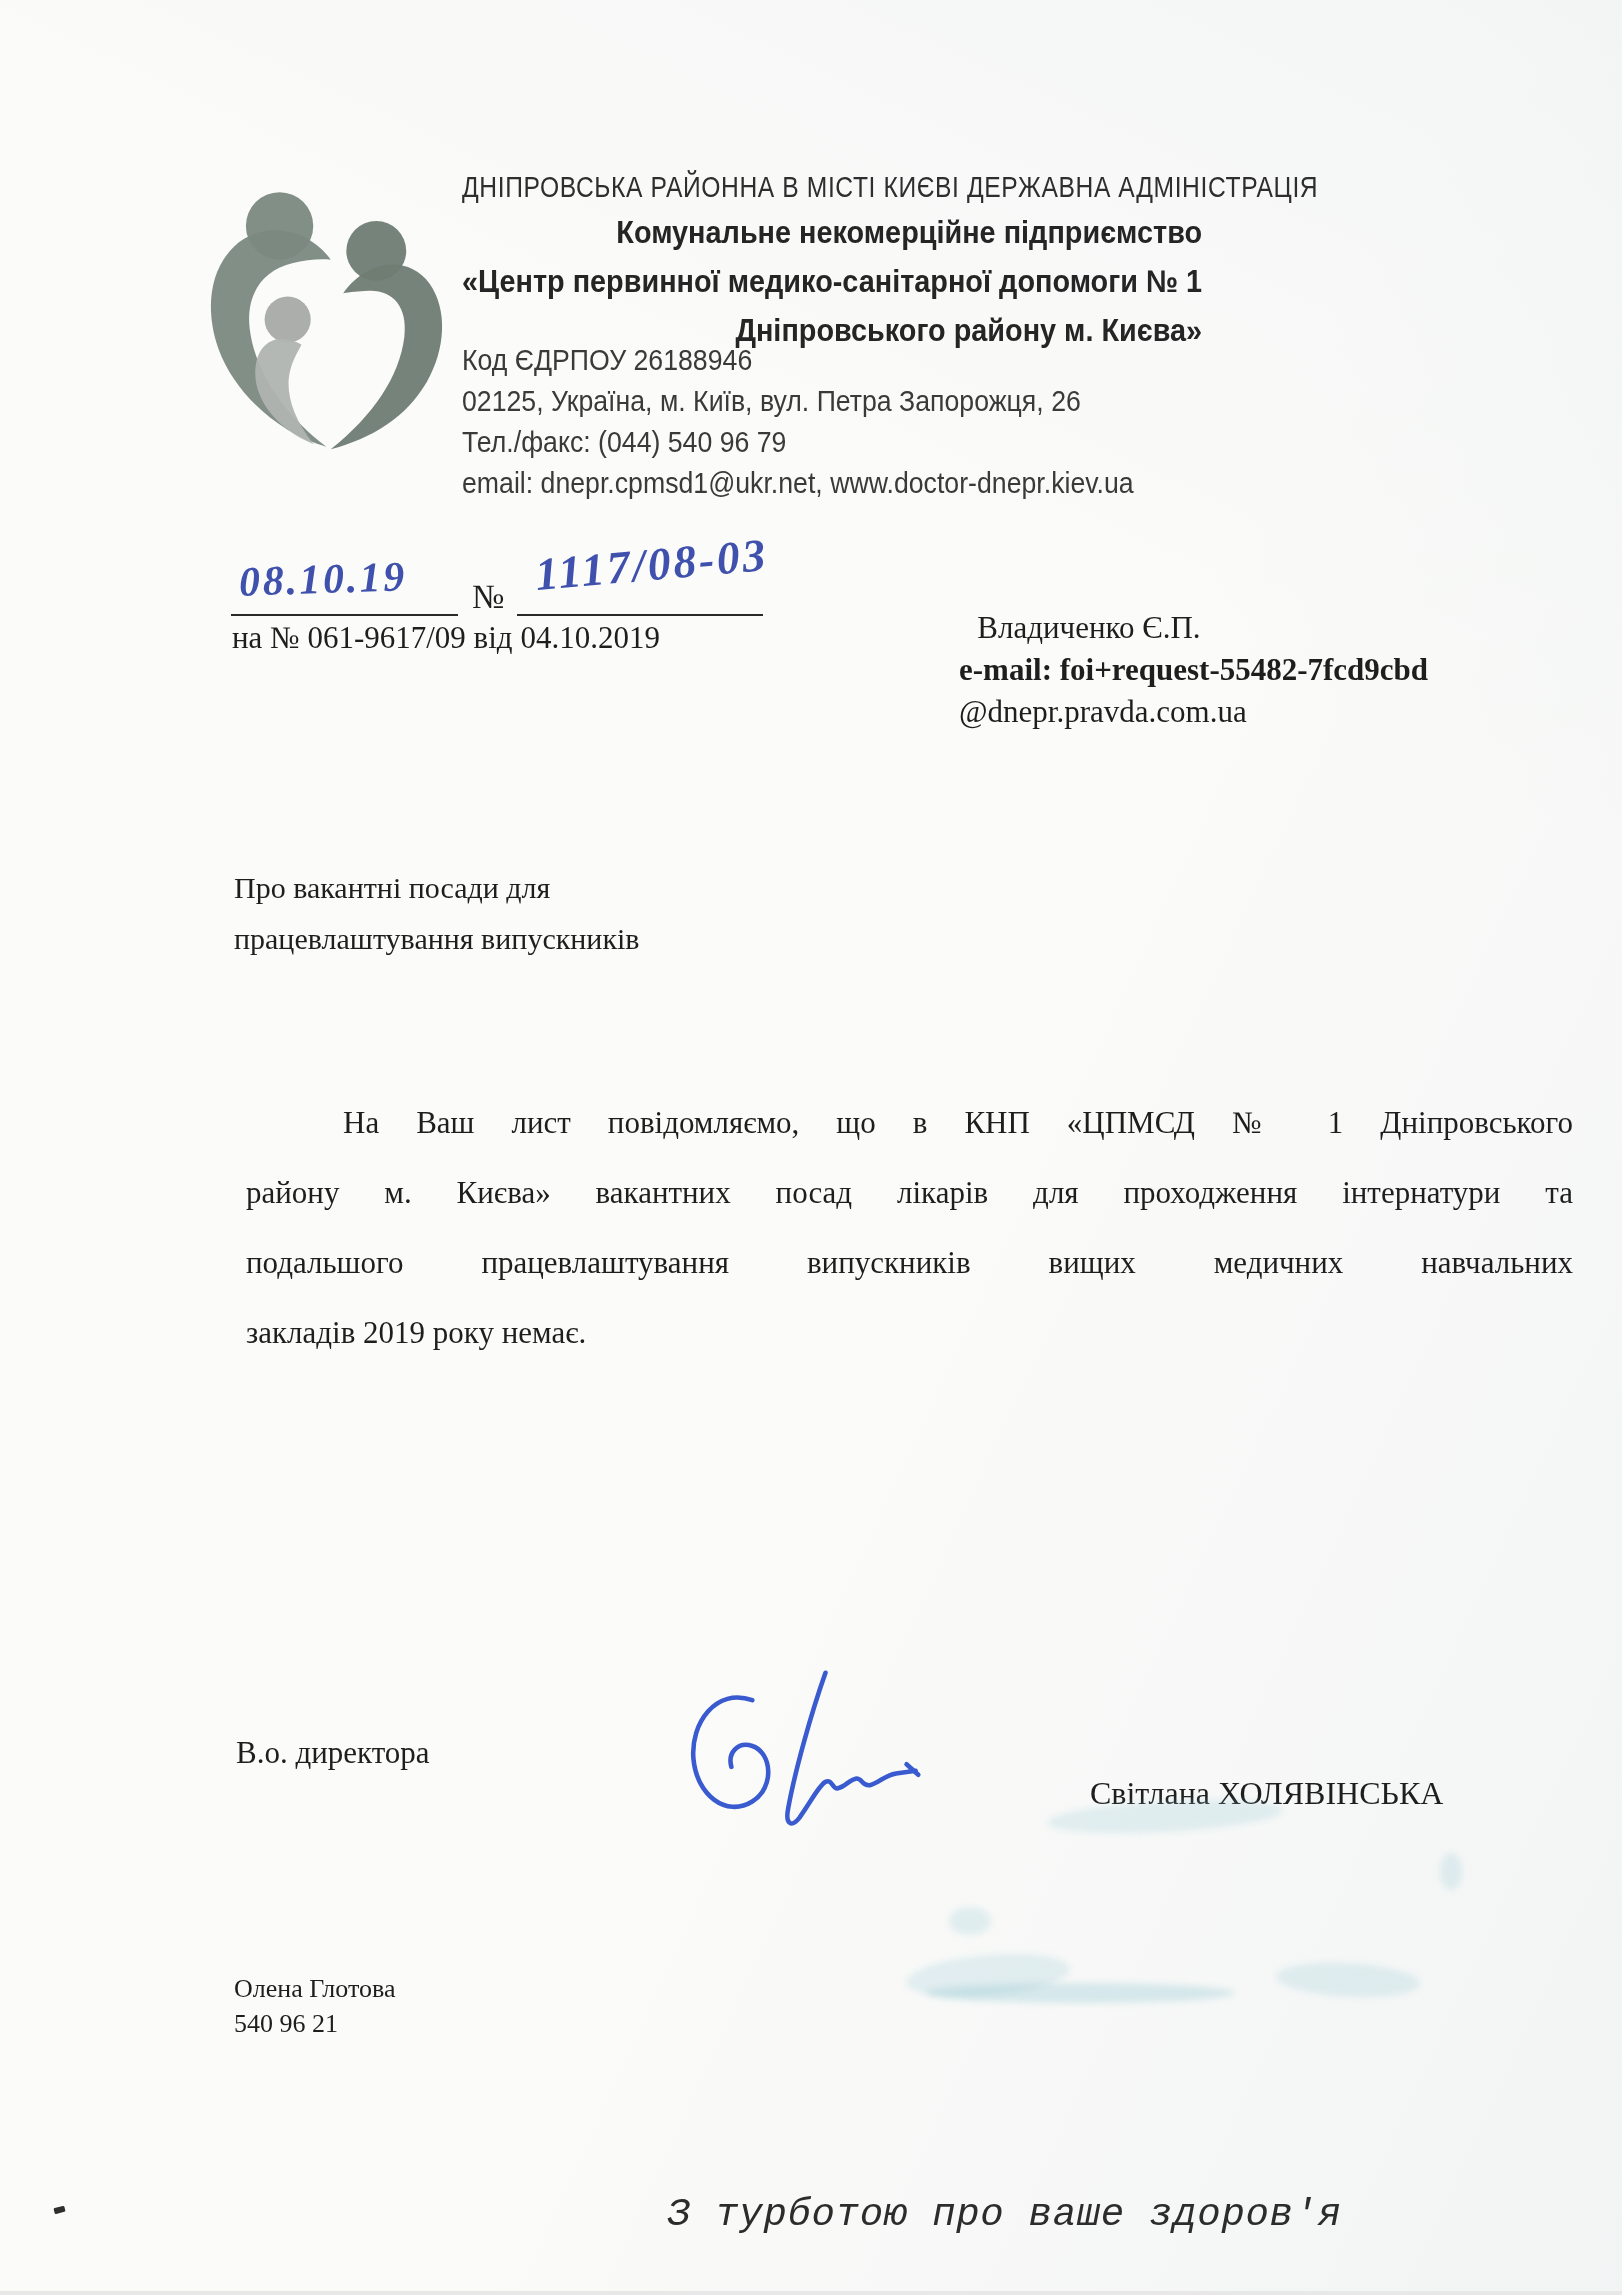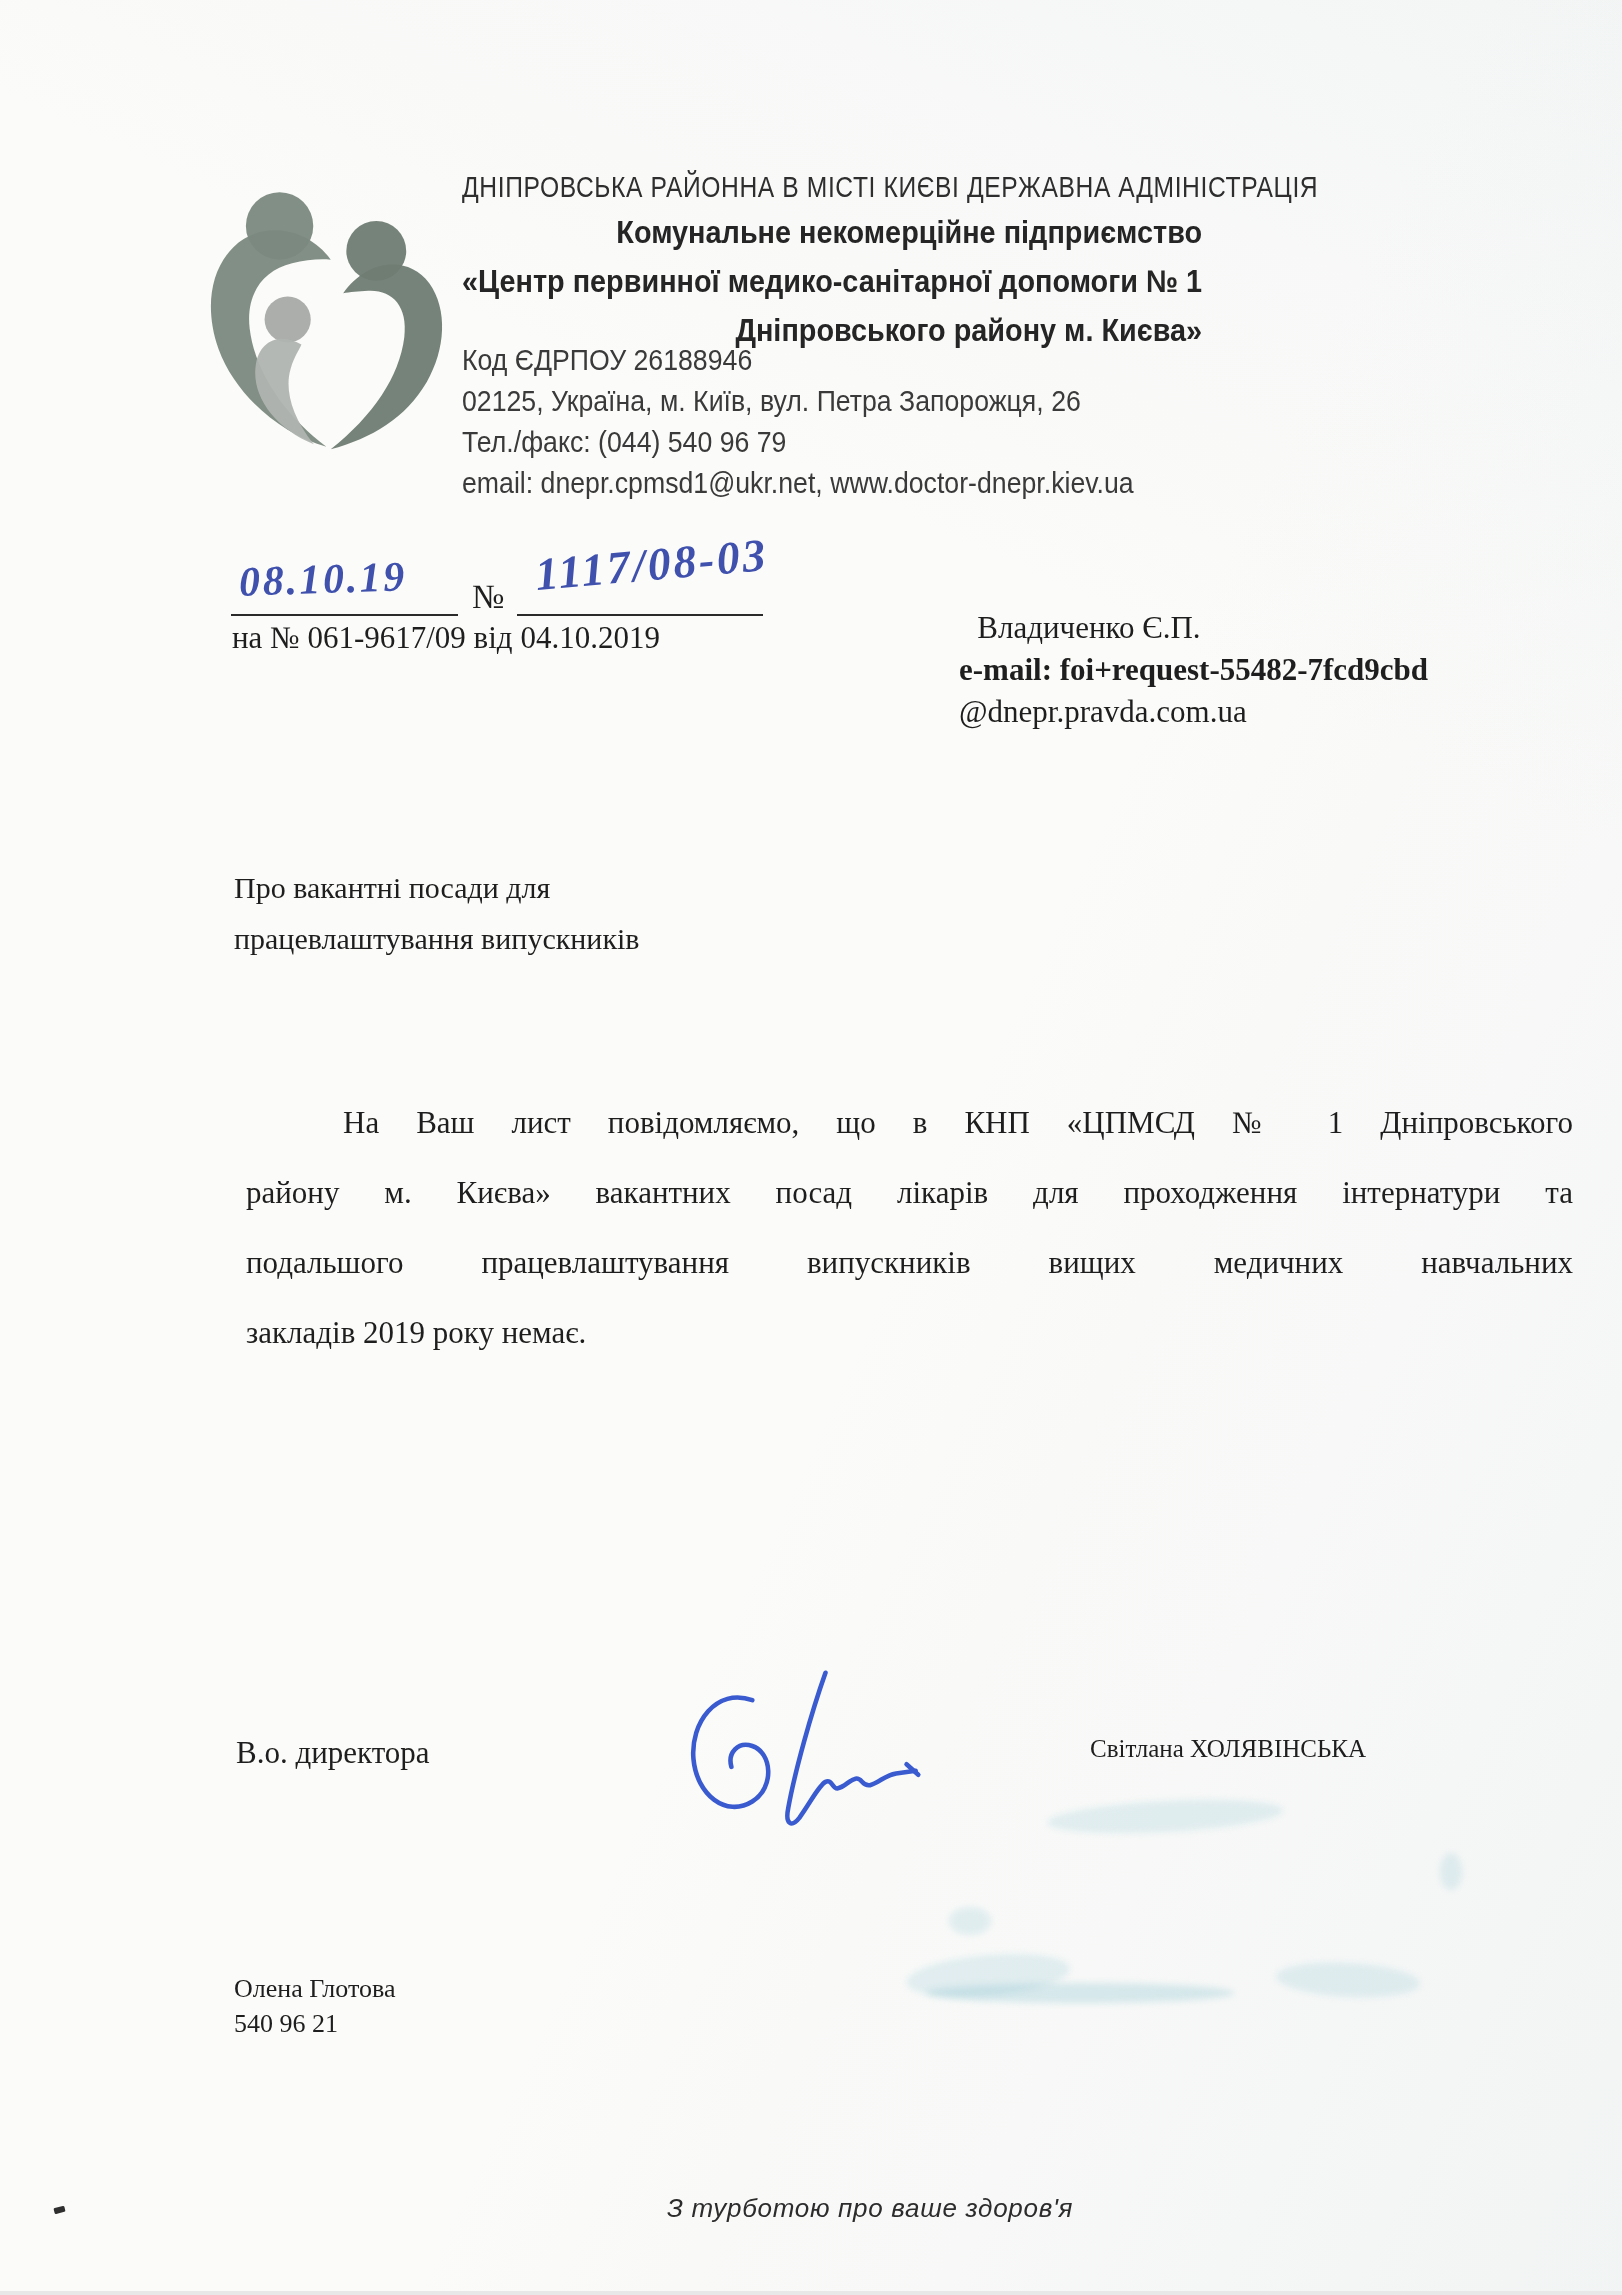--- a/index.html
+++ b/index.html
@@ -53,27 +53,27 @@
   #body-block{
     left:234px;top:1088px;width:1339px;
     font-size:31px;line-height:70px;
   }
   .body-line{text-align:justify;text-align-last:justify;margin-left:12px;}
   .body-line.first{text-indent:97px;}
   .body-line.last{text-align-last:left;}
 
   
   .sig-title{font-size:31px;white-space:nowrap;}
-  .sig-name{font-size:25px;white-space:nowrap;}
+  .sig-name{font-size:32px;white-space:nowrap;margin-top:40px;}
   .exec-line{font-size:26px;white-space:nowrap;line-height:35px;}
 
   
   .footer-slogan{
-    font-family:Liberation Sans, sans-serif;
-    font-style:italic;font-size:26px;color:#2c2c2c;white-space:nowrap;
+    font-family:Liberation Mono, monospace;
+    font-style:italic;font-size:39px;color:#2c2c2c;white-space:nowrap;
     letter-spacing:0.7px;
   }
 
   
   .ghost{position:absolute;border-radius:50%;background:rgba(140,196,210,0.22);filter:blur(3.3px);}
   .speck{position:absolute;background:#2f2f2f;border-radius:1.3px;}
 </style>
 </head>
 <body>
 

